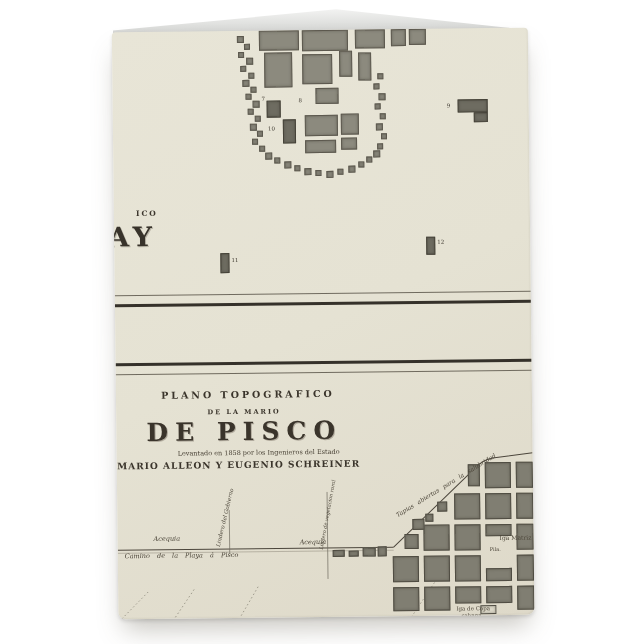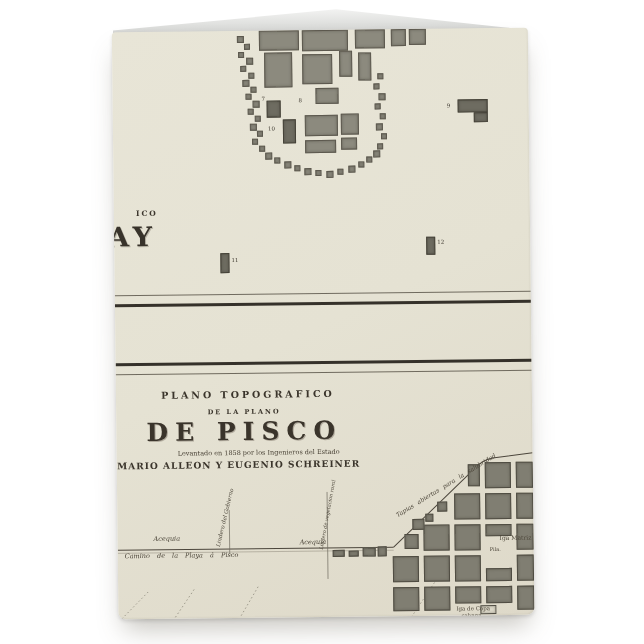--- a/index.html
+++ b/index.html
@@ -124,21 +124,21 @@
         <path d="M210 462 V549" stroke="#6e695e" stroke-width="0.7" fill="none"></path>
         <g stroke="#8d897c" stroke-width="0.8" stroke-dasharray="1.5 2.5" fill="none">
           <path d="M30 560 L2 588"></path>
           <path d="M76 558 L56 587"></path>
           <path d="M140 556 L122 586"></path>
           <path d="M330 534 L293 588"></path>
         </g>
       </svg>
 
       <div class="t t1">PLANO TOPOGRAFICO</div>
-      <div class="t t2">DE LA PLANO</div>
+      <div class="t t2">DE LA MARIO</div>
       <div class="t t3">DE PISCO</div>
       <div class="t t4">Levantado en 1858 por los Ingenieros del Estado</div>
       <div class="t t5">MARIO ALLEON Y EUGENIO SCHREINER</div>
 
       <div class="layer">
           <div class="tblk" style="left: 351px; top: 436px; width: 12px; height: 22px;"></div>
           <div class="tblk" style="left: 368px; top: 434px; width: 26px; height: 26px;"></div>
           <div class="tblk" style="left: 399px; top: 434px; width: 17px; height: 26px;"></div>
           <div class="tblk" style="left: 337px; top: 465px; width: 26px; height: 26px;"></div>
           <div class="tblk" style="left: 368px; top: 465px; width: 26px; height: 26px;"></div>

